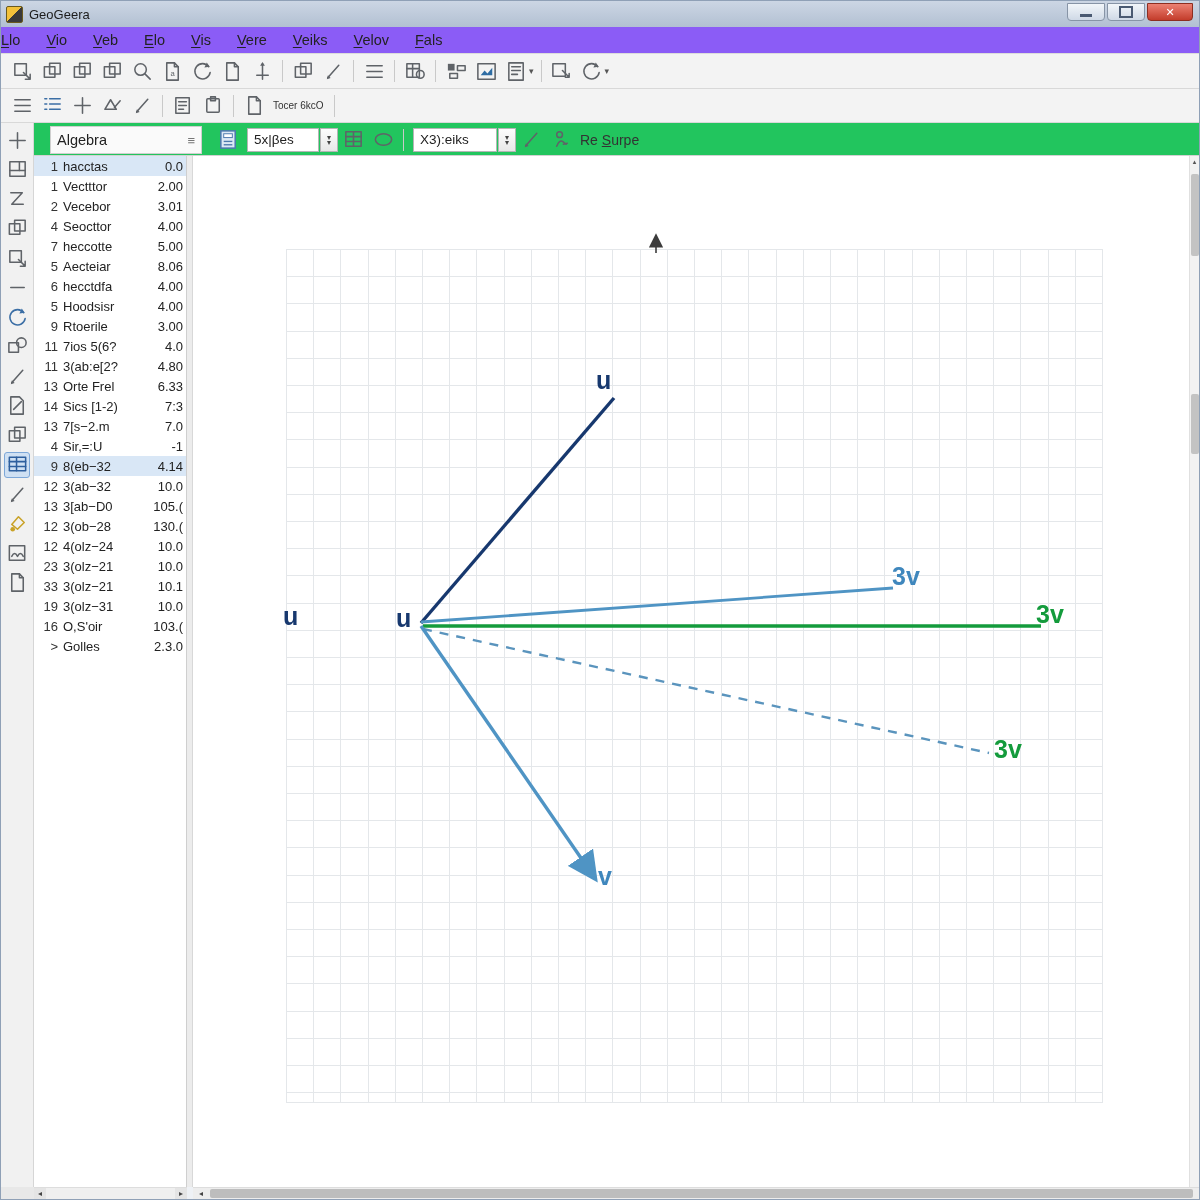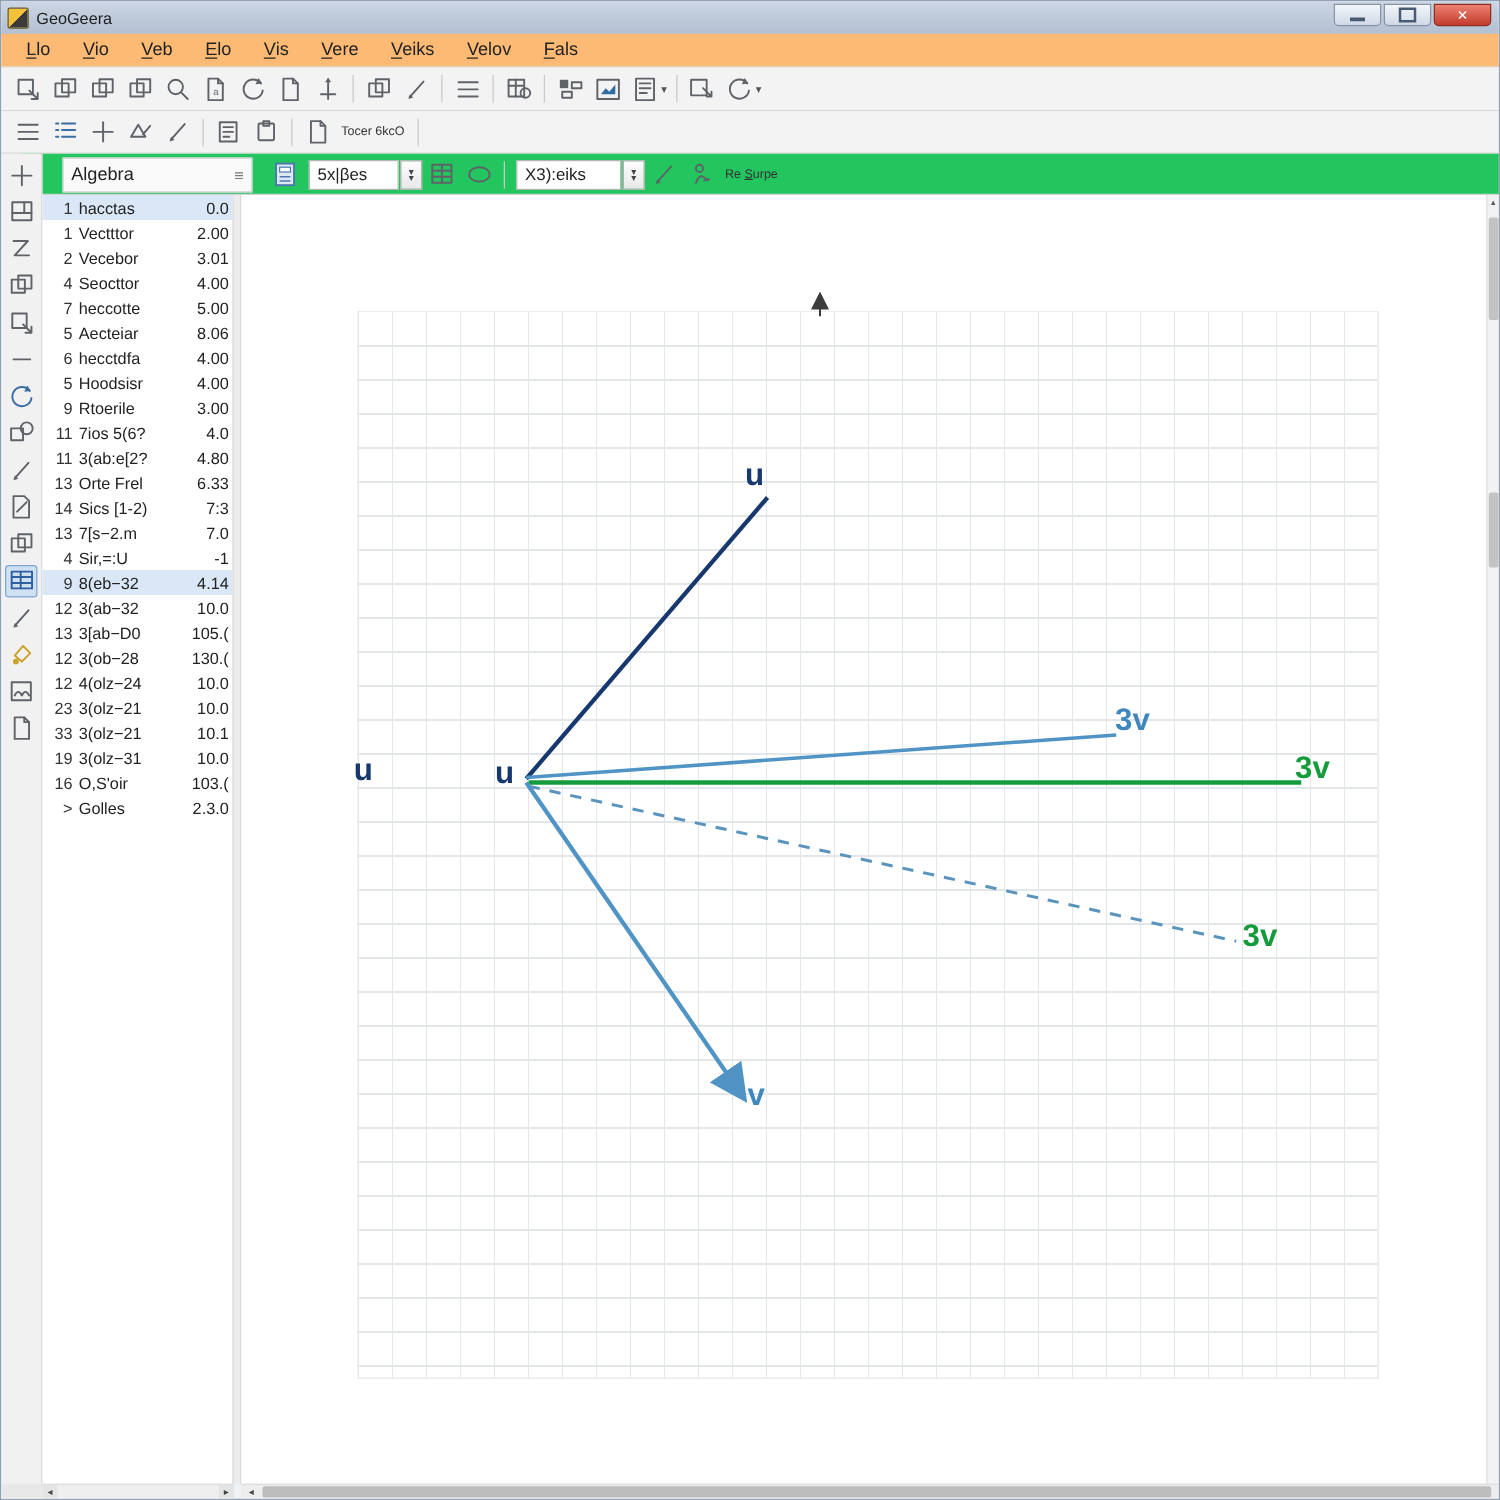--- a/index.html
+++ b/index.html
@@ -18,22 +18,22 @@
   .title-text{font-size:13px;color:#1c1c1c;}
   .win-controls{position:absolute;right:6px;top:2px;display:flex;gap:2px;}
   .win-btn{width:38px;height:18px;border:1px solid #8794a6;border-radius:0 0 4px 4px;
     background:linear-gradient(#f2f6fa,#cfd9e6);display:flex;align-items:center;justify-content:center;
     font-size:11px;color:#39485e;box-sizing:border-box;}
   .win-btn.close{width:46px;background:linear-gradient(#ec8173,#c33c2b);color:#fff;
     border-color:#8d2e20;font-weight:bold;}
   .win-btn .minus-glyph{display:block;width:12px;height:3px;background:#4a5a72;margin-top:6px;}
   .win-btn .max-glyph{display:block;width:10px;height:8px;border:2px solid #4a5a72;}
   
-  .menubar{position:absolute;left:0;top:26px;width:100%;height:27px;background:#fdba74;
-    border-bottom:1px solid #dcdcdc;display:flex;align-items:center;padding-left:20px;box-sizing:border-box;}
+  .menubar{position:absolute;left:0;top:26px;width:100%;height:27px;background:#8b5cf6;
+    border-bottom:1px solid #dcdcdc;display:flex;align-items:center;padding-left:0;box-sizing:border-box;}
   .menu-item{font-size:14.5px;color:#222;margin-right:26px;}
   .menu-item u{text-underline-offset:2px;}
   
   .toolbar{position:absolute;left:0;width:100%;background:#f3f3f3;display:flex;align-items:center;
     border-bottom:1px solid #d8d8d8;box-sizing:border-box;padding-left:6px;}
   .toolbar1{top:53px;height:35px;}
   .toolbar2{top:88px;height:34px;}
   .tool-icon{width:28px;height:26px;display:flex;align-items:center;justify-content:center;margin:0 1px;}
   .tool-icon svg{display:block;}
   .tb-sep{width:1px;height:22px;background:#c9c9c9;margin:0 5px;}
@@ -347,21 +347,21 @@
           <line x1="6" y1="18.5" x2="17.5" y2="5.5" stroke="#5f6368" stroke-width="1.6" fill="none" stroke-linecap="round" stroke-linejoin="round"></line>
           <path d="M5 20 l1.2-4 l2.8 2.8 z" fill="#5f6368" stroke="none"></path>
         </svg>
       </div>
       <div class="tool-icon">
         <svg width="23" height="23" viewBox="0 0 24 24">
           <circle cx="10" cy="7" r="3" stroke="#5f6368" stroke-width="1.6" fill="none" stroke-linecap="round" stroke-linejoin="round"></circle>
           <path d="M7 19 q3-7 6-5 l4 3 M14 17 l4-1" stroke="#5f6368" stroke-width="1.6" fill="none" stroke-linecap="round" stroke-linejoin="round"></path>
         </svg>
       </div>
-      <span class="tb-label" style="font-size: 10px;">Re <u>S</u>urpe</span>
+      <span class="tb-label" style="font-size: 14px;">Re <u>S</u>urpe</span>
     </div>
 </div>
 
 <div class="leftstrip" id="leftstrip">
     <div class="strip-icon">
       <svg width="23" height="23" viewBox="0 0 24 24">
         <line x1="12" y1="4" x2="12" y2="20" stroke="#5f6368" stroke-width="1.6" fill="none" stroke-linecap="round" stroke-linejoin="round"></line>
         <line x1="4" y1="12" x2="20" y2="12" stroke="#5f6368" stroke-width="1.6" fill="none" stroke-linecap="round" stroke-linejoin="round"></line>
       </svg>
     </div>

